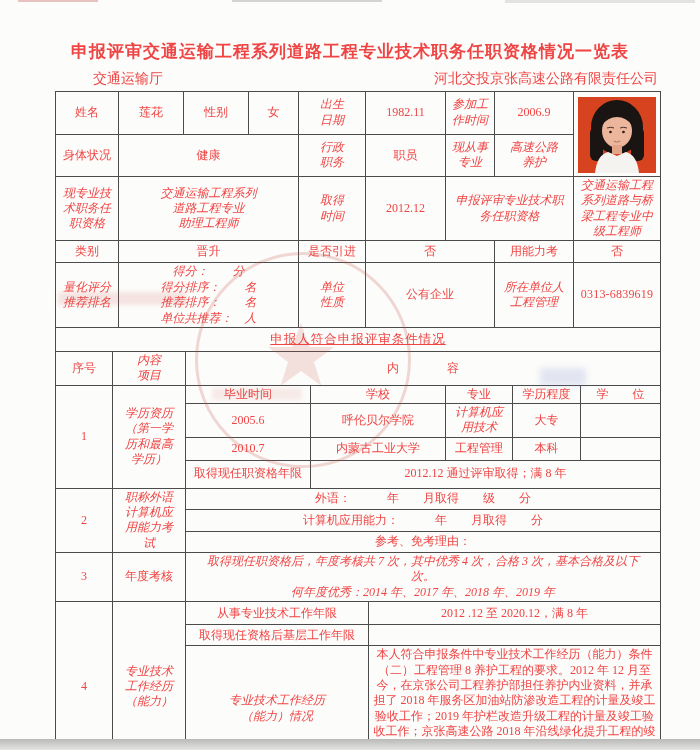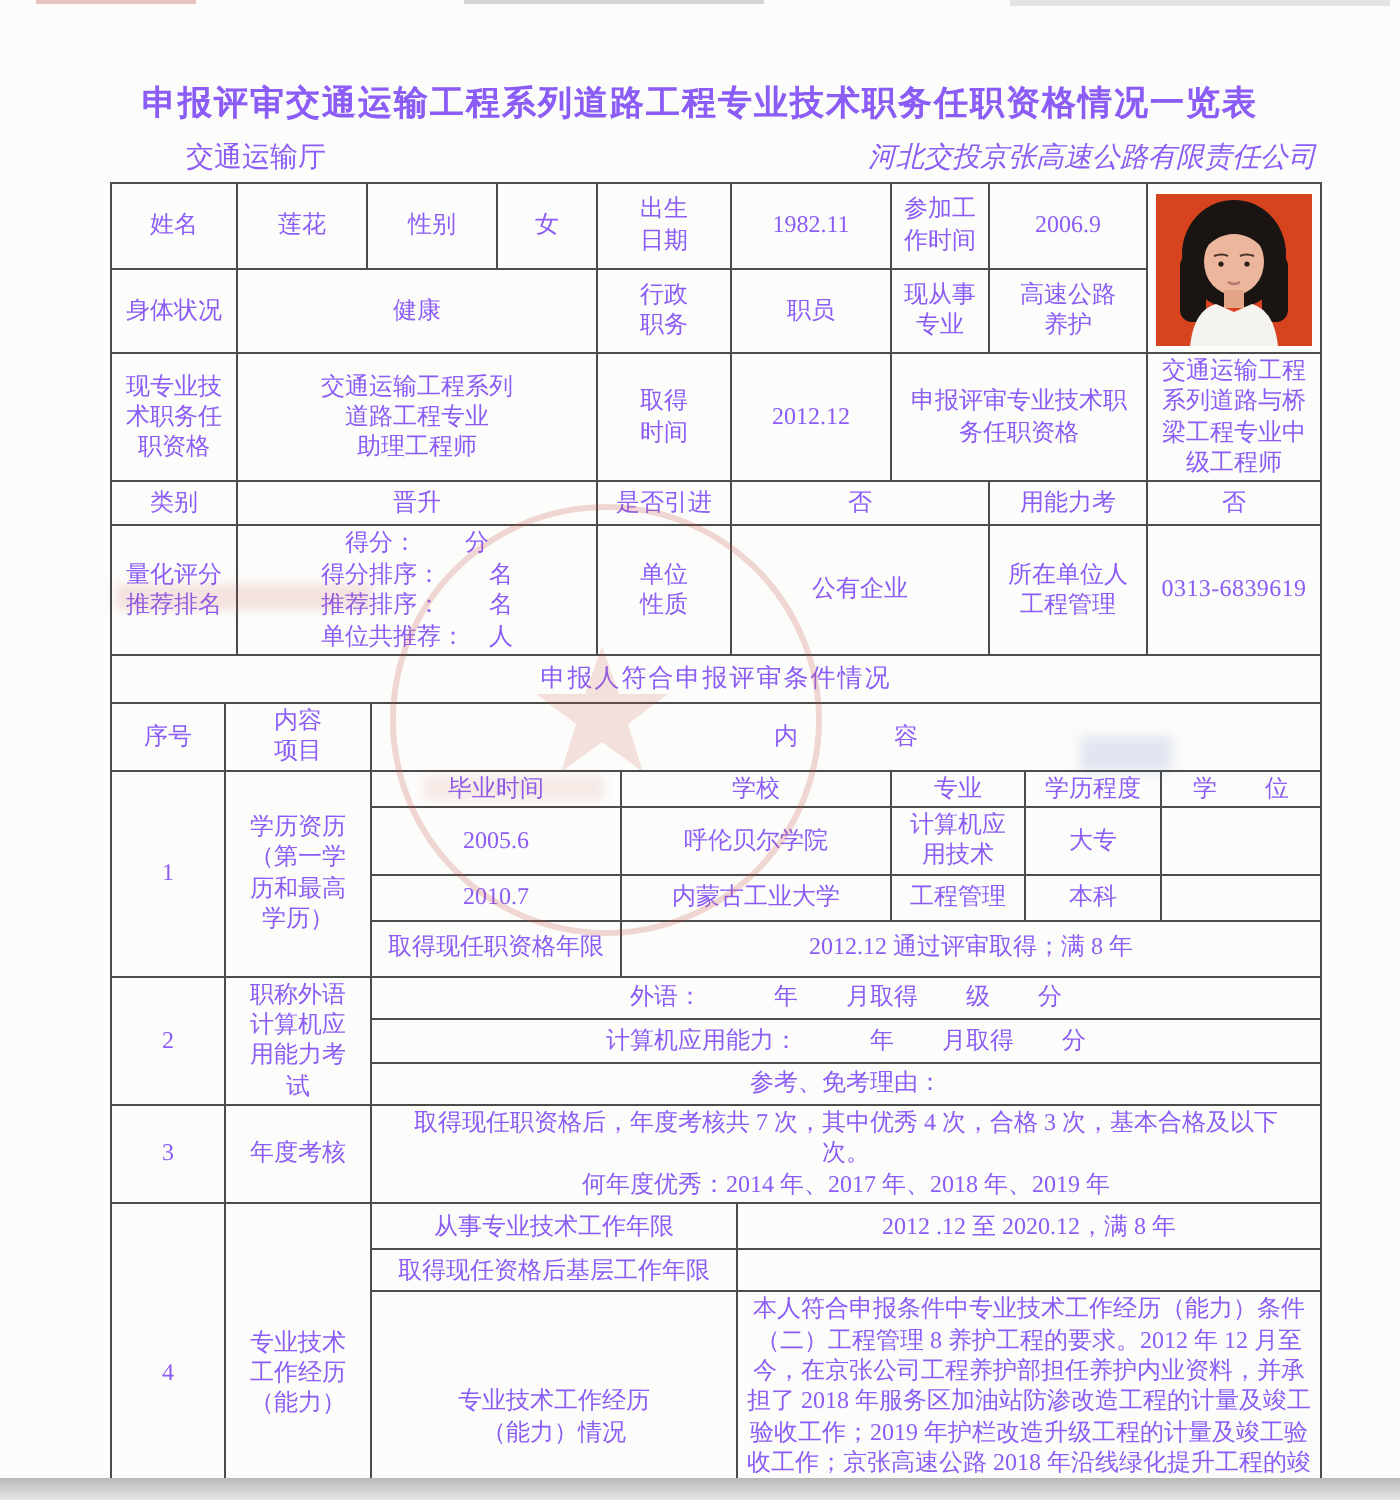--- a/index.html
+++ b/index.html
@@ -1,52 +1,52 @@
 <!DOCTYPE html>
 <html><head>
 <meta charset="utf-8">
 <style>
   html,body{margin:0;padding:0;background:#ffffff;}
   .sheet{
     position:relative;width:700px;height:750px;background:#fcfcfa;
-    font-family:"Liberation Serif","DejaVu Serif",serif;color:#8b5cf6;
+    font-family:"Liberation Serif","DejaVu Serif",serif;color:#ef4444;
     overflow:hidden;
   }
   
   .edge-mark{position:absolute;pointer-events:none;}
   .m1{left:18px;top:0;width:80px;height:2px;background:rgba(190,90,80,.35);}
   .m2{left:232px;top:0;width:150px;height:2px;background:rgba(120,120,120,.30);}
   .m3{left:505px;top:0;width:190px;height:3px;background:rgba(150,150,150,.25);}
   .title{
     margin:40px 0 0;text-align:center;font-size:17px;font-weight:bold;
     letter-spacing:1px;
   }
   .orgs{
     width:605px;margin:7px 0 3px 55px;display:flex;align-items:flex-start;
     font-size:14px;
   }
   .orgs .o1{margin-left:38px;}
   .orgs .o2{margin-left:78px;}
-  .orgs .o3{margin-left:auto;margin-right:2px;font-style:italic;}
+  .orgs .o3{margin-left:auto;margin-right:2px;}
   table.tbl{
     margin-left:55px;border-collapse:collapse;table-layout:fixed;width:605px;border-radius:13px;
   }
   table.lower{margin-top:-1px;}
   .tbl td{
     border:1px solid #4b4b4b;text-align:center;vertical-align:middle;
     font-size:12px;line-height:1.28;padding:1px 3px;overflow:hidden;
   }
-  .pre{white-space:pre-line;}
+  .pre{white-space:pre-line;font-style:italic;}
   .left{text-align:left;padding-left:8px;}
   .indent{text-align:left;padding-left:22px;}
   .just{text-align:justify;padding:4px 8px 4px 9px;line-height:15.6px;font-size:11.8px;}
   .phone{font-size:11px;letter-spacing:.2px;}
   .photo-cell{padding:0;background:#fcfcfa;}
   .photo-cell svg{display:block;margin:4px auto 2px;}
-  .section-row td{font-size:12.5px;letter-spacing:1px;}
+  .section-row td{font-size:12.5px;letter-spacing:1px;text-decoration:underline;}
   
   .seal{
     position:absolute;left:195px;top:252px;width:210px;height:210px;
     border:3px solid rgba(201,84,70,.22);border-radius:50%;pointer-events:none;
   }
   .seal svg{position:absolute;left:68px;top:66px;opacity:.16;}
   .smudge{position:absolute;pointer-events:none;filter:blur(2px);}
   .s1{left:58px;top:292px;width:128px;height:13px;background:rgba(200,80,68,.14);}
   .s2{left:212px;top:388px;width:90px;height:12px;background:rgba(200,80,68,.10);}
   .s3{left:540px;top:368px;width:46px;height:18px;background:rgba(95,115,200,.16);filter:blur(3px);}

